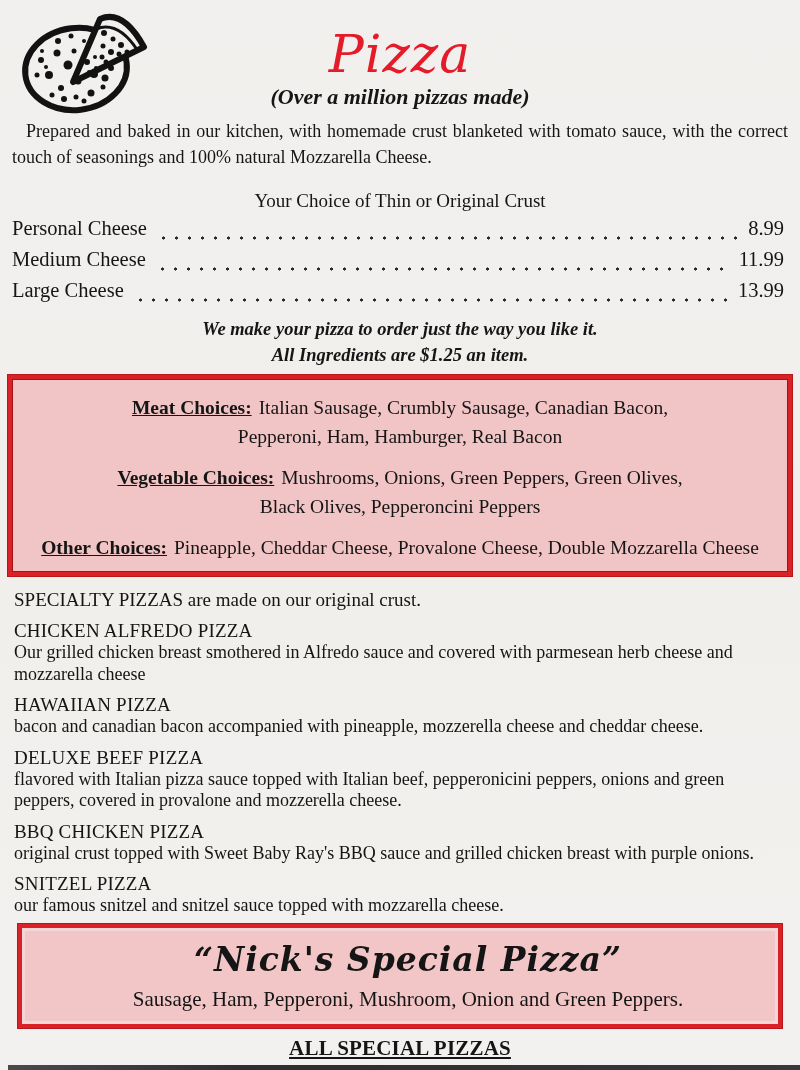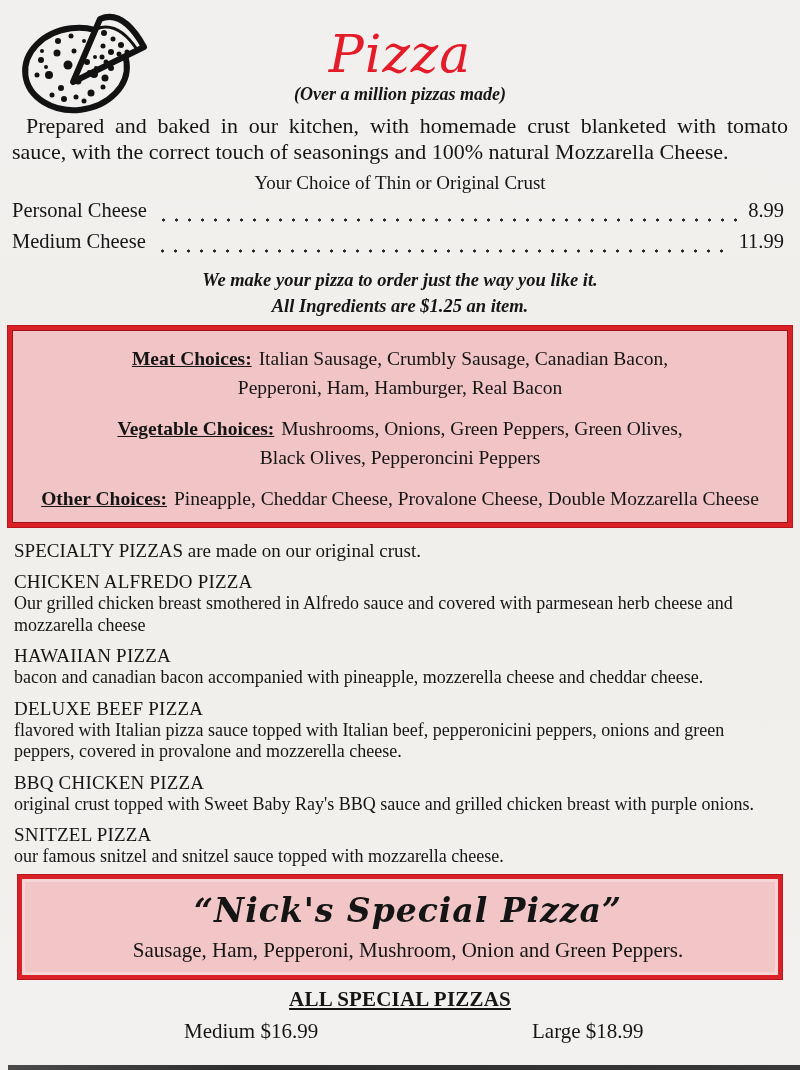--- a/index.html
+++ b/index.html
@@ -27,34 +27,34 @@
     font-weight: 500;
     font-size: 52px;
     line-height: 1.1;
     color: #e41c29;
     padding-top: 26px;
     letter-spacing: 1px;
   }
   .tagline {
     text-align: center;
     font-weight: bold; font-style: italic;
-    font-size: 18px;
+    font-size: 22px;
     margin-top: 1px;
   }
   .intro {
     margin: 8px 12px 0 12px;
-    font-size: 22px;
+    font-size: 18px;
     line-height: 26px;
     text-align: justify;
     text-indent: 14px;
   }
   .crust-line {
     text-align: center;
     font-size: 19px;
-    margin-top: 7px;
+    margin-top: 20px;
   }
   
   .price-list { margin: 5px 16px 0 12px; }
   .price-row {
     display: flex; align-items: baseline;
     font-size: 20.5px;
     height: 31px;
   }
   .dot-leader {
     flex: 1;
@@ -189,20 +189,25 @@
     <div class="price-row">
       <span class="name">Personal Cheese</span>
       <span class="dot-leader"></span>
       <span class="price">8.99</span>
     </div>
     <div class="price-row">
       <span class="name">Medium Cheese</span>
       <span class="dot-leader"></span>
       <span class="price">11.99</span>
     </div>
+    <div class="price-row">
+      <span class="name">Large Cheese</span>
+      <span class="dot-leader"></span>
+      <span class="price">13.99</span>
+    </div>
   </div>
 
   <div class="notes-wrap">
     <div class="note">We make your pizza to order just the way you like it.</div>
     <div class="note">All Ingredients are $1.25 an item.</div>
   </div>
 
   <div class="choices-box">
     <div class="choice-group">
       <span class="choice-label">Meat Choices:</span><span>Italian Sausage, Crumbly Sausage, Canadian Bacon,</span>

